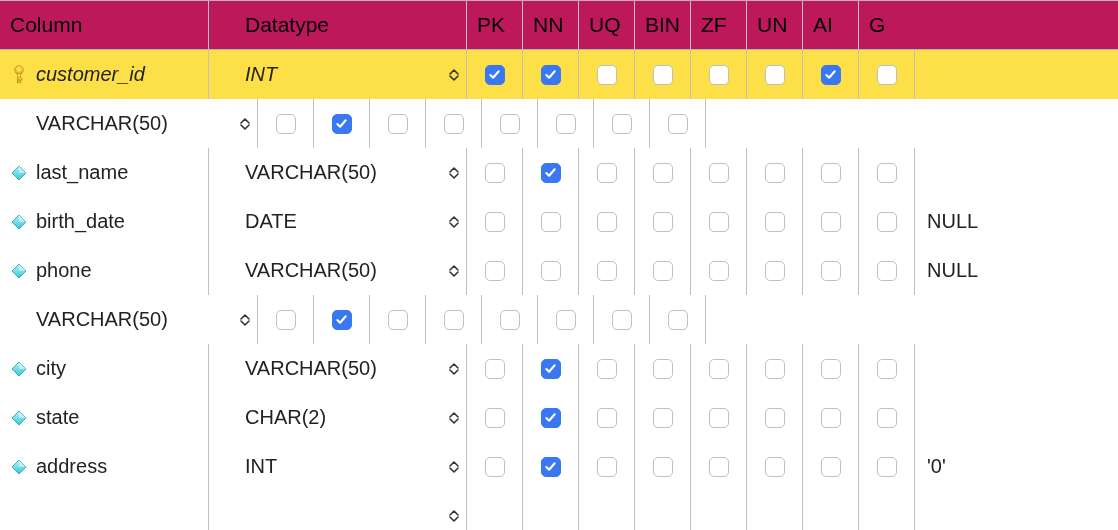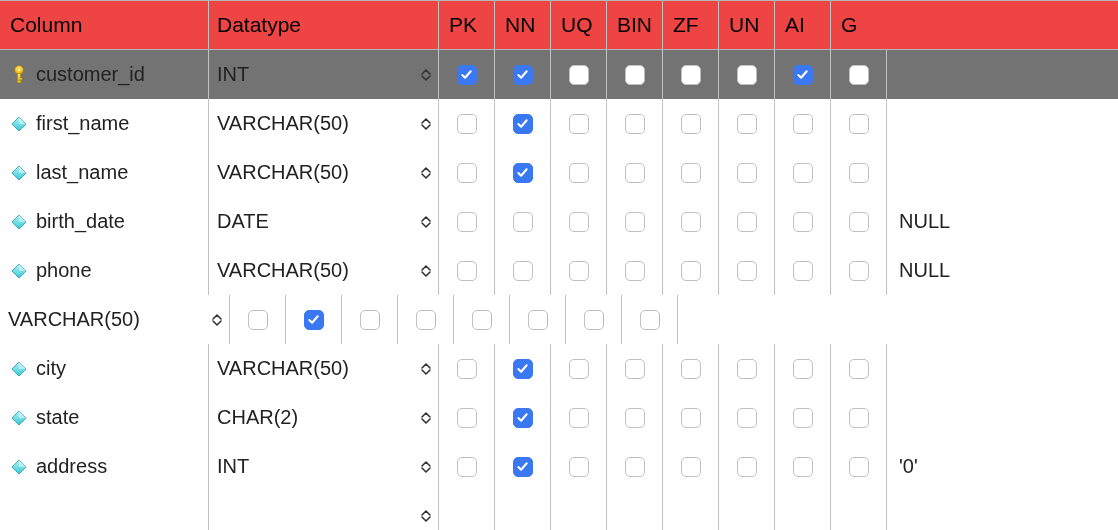--- a/index.html
+++ b/index.html
@@ -17,31 +17,31 @@
     border-bottom: 1px solid #b5b5b5;
   }
   .row {
     display: flex;
     align-items: stretch;
     height: 49px;
     width: 100%;
   }
   .header-row {
     border-bottom: 1px solid #b5b5b5;
-    background: #ef4444;
-  }
-  .sel { background: #737373; }
+    background: #be185d;
+  }
+  .sel { background: #fde047; font-style: italic; }
   .cell {
     border-right: 1px solid #c1c1c1;
     display: flex;
     align-items: center;
   }
   .cell:last-child { border-right: none; }
   .col-column  { width: 209px; padding-left: 10px; }
-  .col-datatype{ width: 230px; padding-left: 8px; justify-content: space-between; padding-right: 4px;}
+  .col-datatype{ width: 230px; padding-left: 8px; justify-content: space-between; padding-right: 4px; margin-left: 28px;}
   .col-flag    { width: 56px; justify-content: center; }
   .col-default { flex: 1; padding-left: 12px; }
 
   .header-cell { font-weight: 400; color: #000; font-size: 21px; }
   .header-row .col-flag { justify-content: flex-start; padding-left: 10px; text-align: right; }
 
   .colname-wrap { display: flex; align-items: center; gap: 8px; }
   .colname-wrap .icon { width: 18px; display:flex; justify-content:center; }
   .placeholder { color: #a0a0a0; }
 
@@ -178,31 +178,20 @@
           </span>
         </div>
         <div class="cell col-flag">
           <span class="cb"></span>
         </div>
         <div class="cell col-default">
           <span></span>
         </div>
       </div>
       <div class="row">
-        <div class="cell col-column">
-          <div class="colname-wrap">
-            <span class="icon col-icon">
-              <svg width="16" height="16" viewBox="0 0 16 16">
-                <polygon points="8,1 15,8 8,15 1,8" fill="url(#diaGrad)" stroke="#1a9aaa" stroke-width="0.8"></polygon>
-                <polygon points="8,1 15,8 8,8" fill="#e8ffff" opacity="0.5"></polygon>
-              </svg>
-            </span>
-            <span>first_name</span>
-          </div>
-        </div>
         <div class="cell col-datatype">
           <span>VARCHAR(50)</span>
           <span class="stepper">
             <svg width="10" height="6" viewBox="0 0 10 6">
               <path d="M1 5 L5 1 L9 5" fill="none" stroke="#333" stroke-width="1.6" stroke-linecap="round" stroke-linejoin="round"></path>
             </svg>
             <svg width="10" height="6" viewBox="0 0 10 6">
               <path d="M1 1 L5 5 L9 1" fill="none" stroke="#333" stroke-width="1.6" stroke-linecap="round" stroke-linejoin="round"></path>
             </svg>
           </span>

